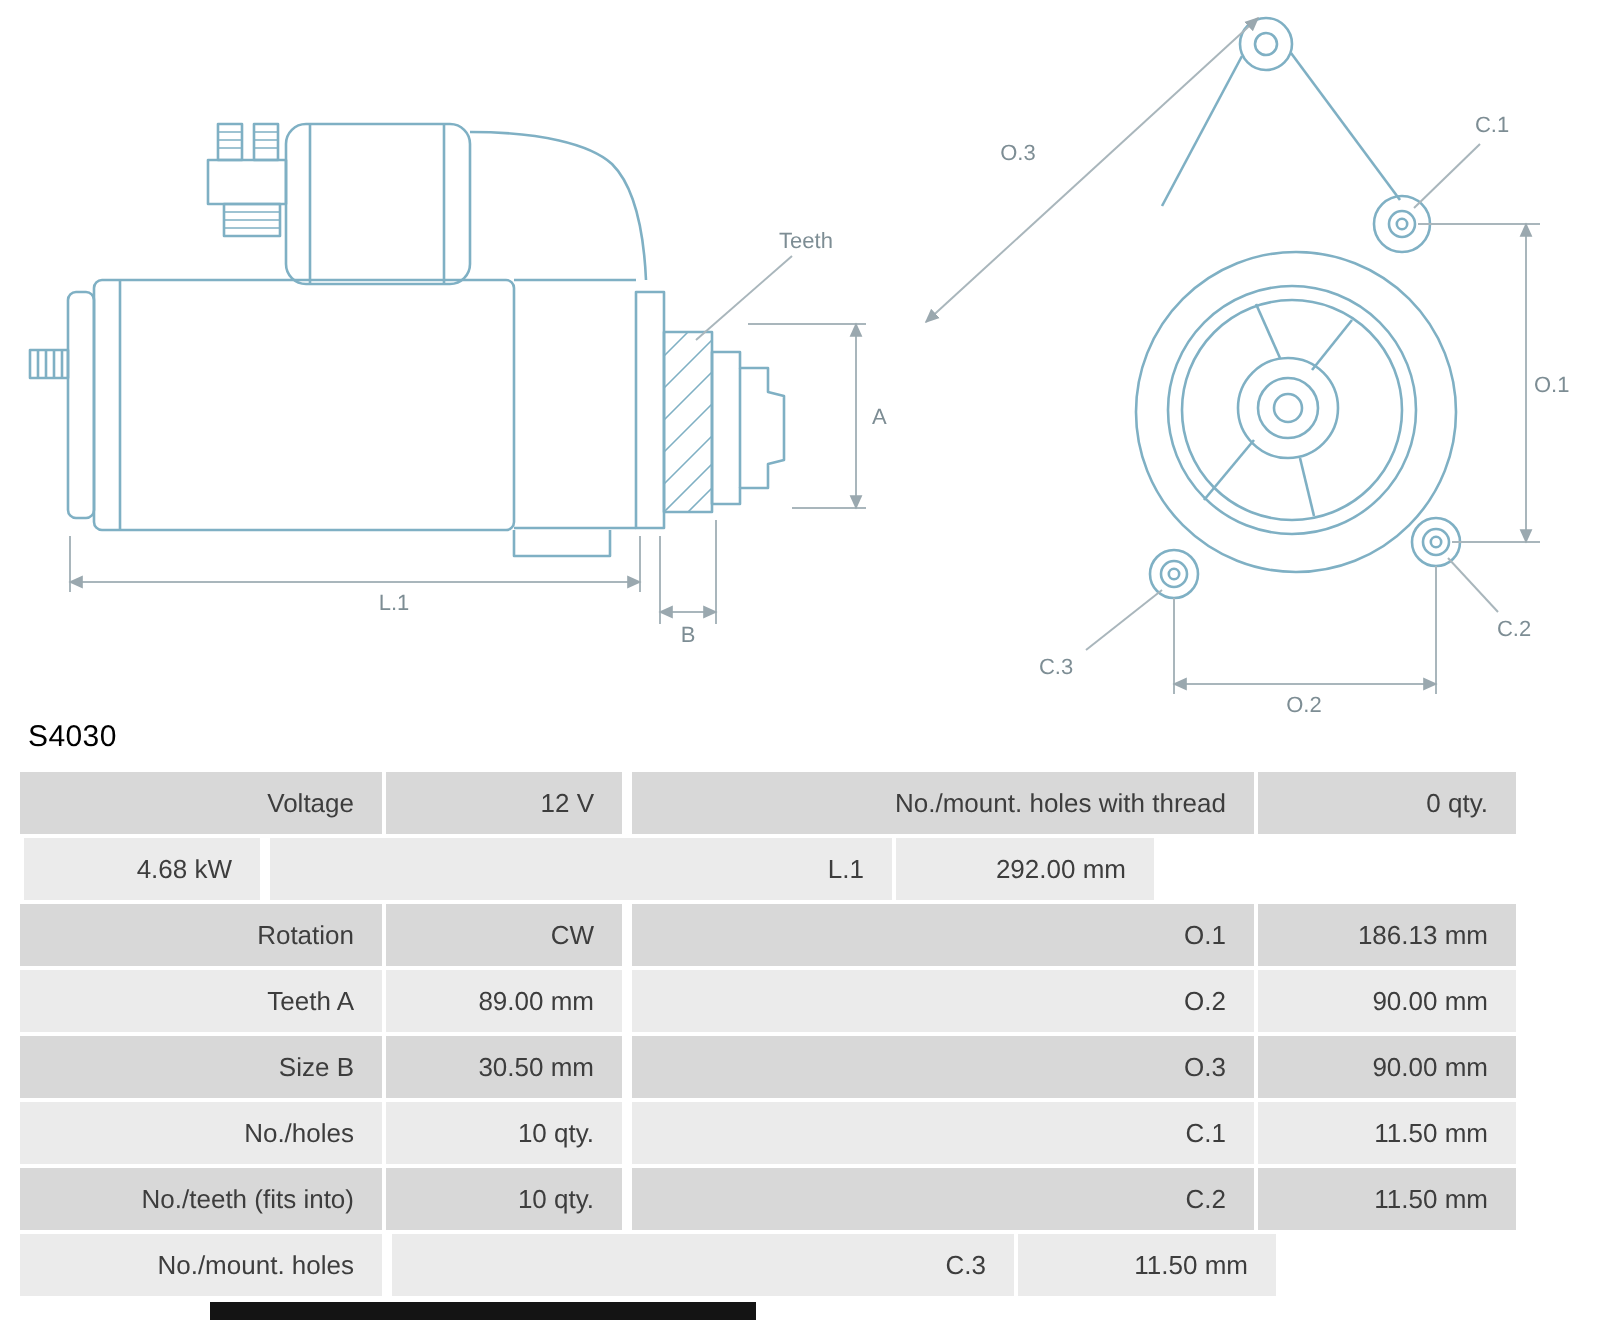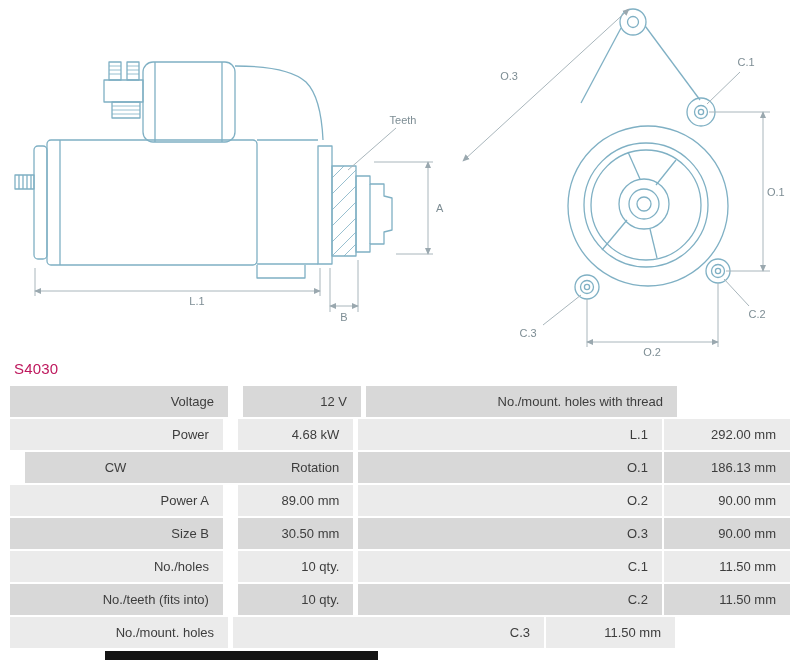--- a/index.html
+++ b/index.html
@@ -5,32 +5,32 @@
   html,body{margin:0;padding:0;}
   body{
     width:800px;height:660px;overflow:hidden;position:relative;
     background:#ffffff;
     font-family:"Liberation Sans", sans-serif;
   }
   .diagram{display:block;}
   .part-number{
     margin:2px 0 9px 14px;
     font-size:15px;
-    color:#be185d;
+    color:#000000;
     letter-spacing:0.2px;
   }
   .spec-table{margin-left:10px;width:780px;}
   .trow{display:flex;height:31px;margin-bottom:2px;}
   .cell{
     display:flex;align-items:center;justify-content:flex-end;
     padding-right:14px;box-sizing:border-box;
     font-size:13px;color:#3d3d3d;
   }
-  .c1{width:218px;}
-  .c2{width:118px;margin-left:15px;}
+  .c1{width:181px;}
+  .c2{width:118px;margin-left:2px;}
   .c3{width:311px;margin-left:5px;}
   .c4{width:129px;margin-left:2px;}
   .trow:nth-child(odd) .cell{background:#d8d8d8;}
   .trow:nth-child(even) .cell{background:#ebebeb;}
   .bottom-bar{
     position:absolute;left:105px;top:651px;width:273px;height:9px;
     background:#141414;
   }
 </style>
 </head>
@@ -167,38 +167,38 @@
 </svg>
 
 <div class="part-number">S4030</div>
 
 <div class="spec-table">
 
   <div class="trow">
     <div class="cell c1">Voltage</div>
     <div class="cell c2">12 V</div>
     <div class="cell c3">No./mount. holes with thread</div>
-  </div>
-
-  <div class="trow">
-    <div class="cell c1">Power</div>
+    <div class="cell c4">0 qty.</div>
+  </div>
+
+  <div class="trow">
     <div class="cell c2">4.68 kW</div>
     <div class="cell c3">L.1</div>
     <div class="cell c4">292.00 mm</div>
   </div>
 
   <div class="trow">
+    <div class="cell c1">Rotation</div>
     <div class="cell c2">CW</div>
-    <div class="cell c1">Rotation</div>
     <div class="cell c3">O.1</div>
     <div class="cell c4">186.13 mm</div>
   </div>
 
   <div class="trow">
-    <div class="cell c1">Power A</div>
+    <div class="cell c1">Teeth A</div>
     <div class="cell c2">89.00 mm</div>
     <div class="cell c3">O.2</div>
     <div class="cell c4">90.00 mm</div>
   </div>
 
   <div class="trow">
     <div class="cell c1">Size B</div>
     <div class="cell c2">30.50 mm</div>
     <div class="cell c3">O.3</div>
     <div class="cell c4">90.00 mm</div>

